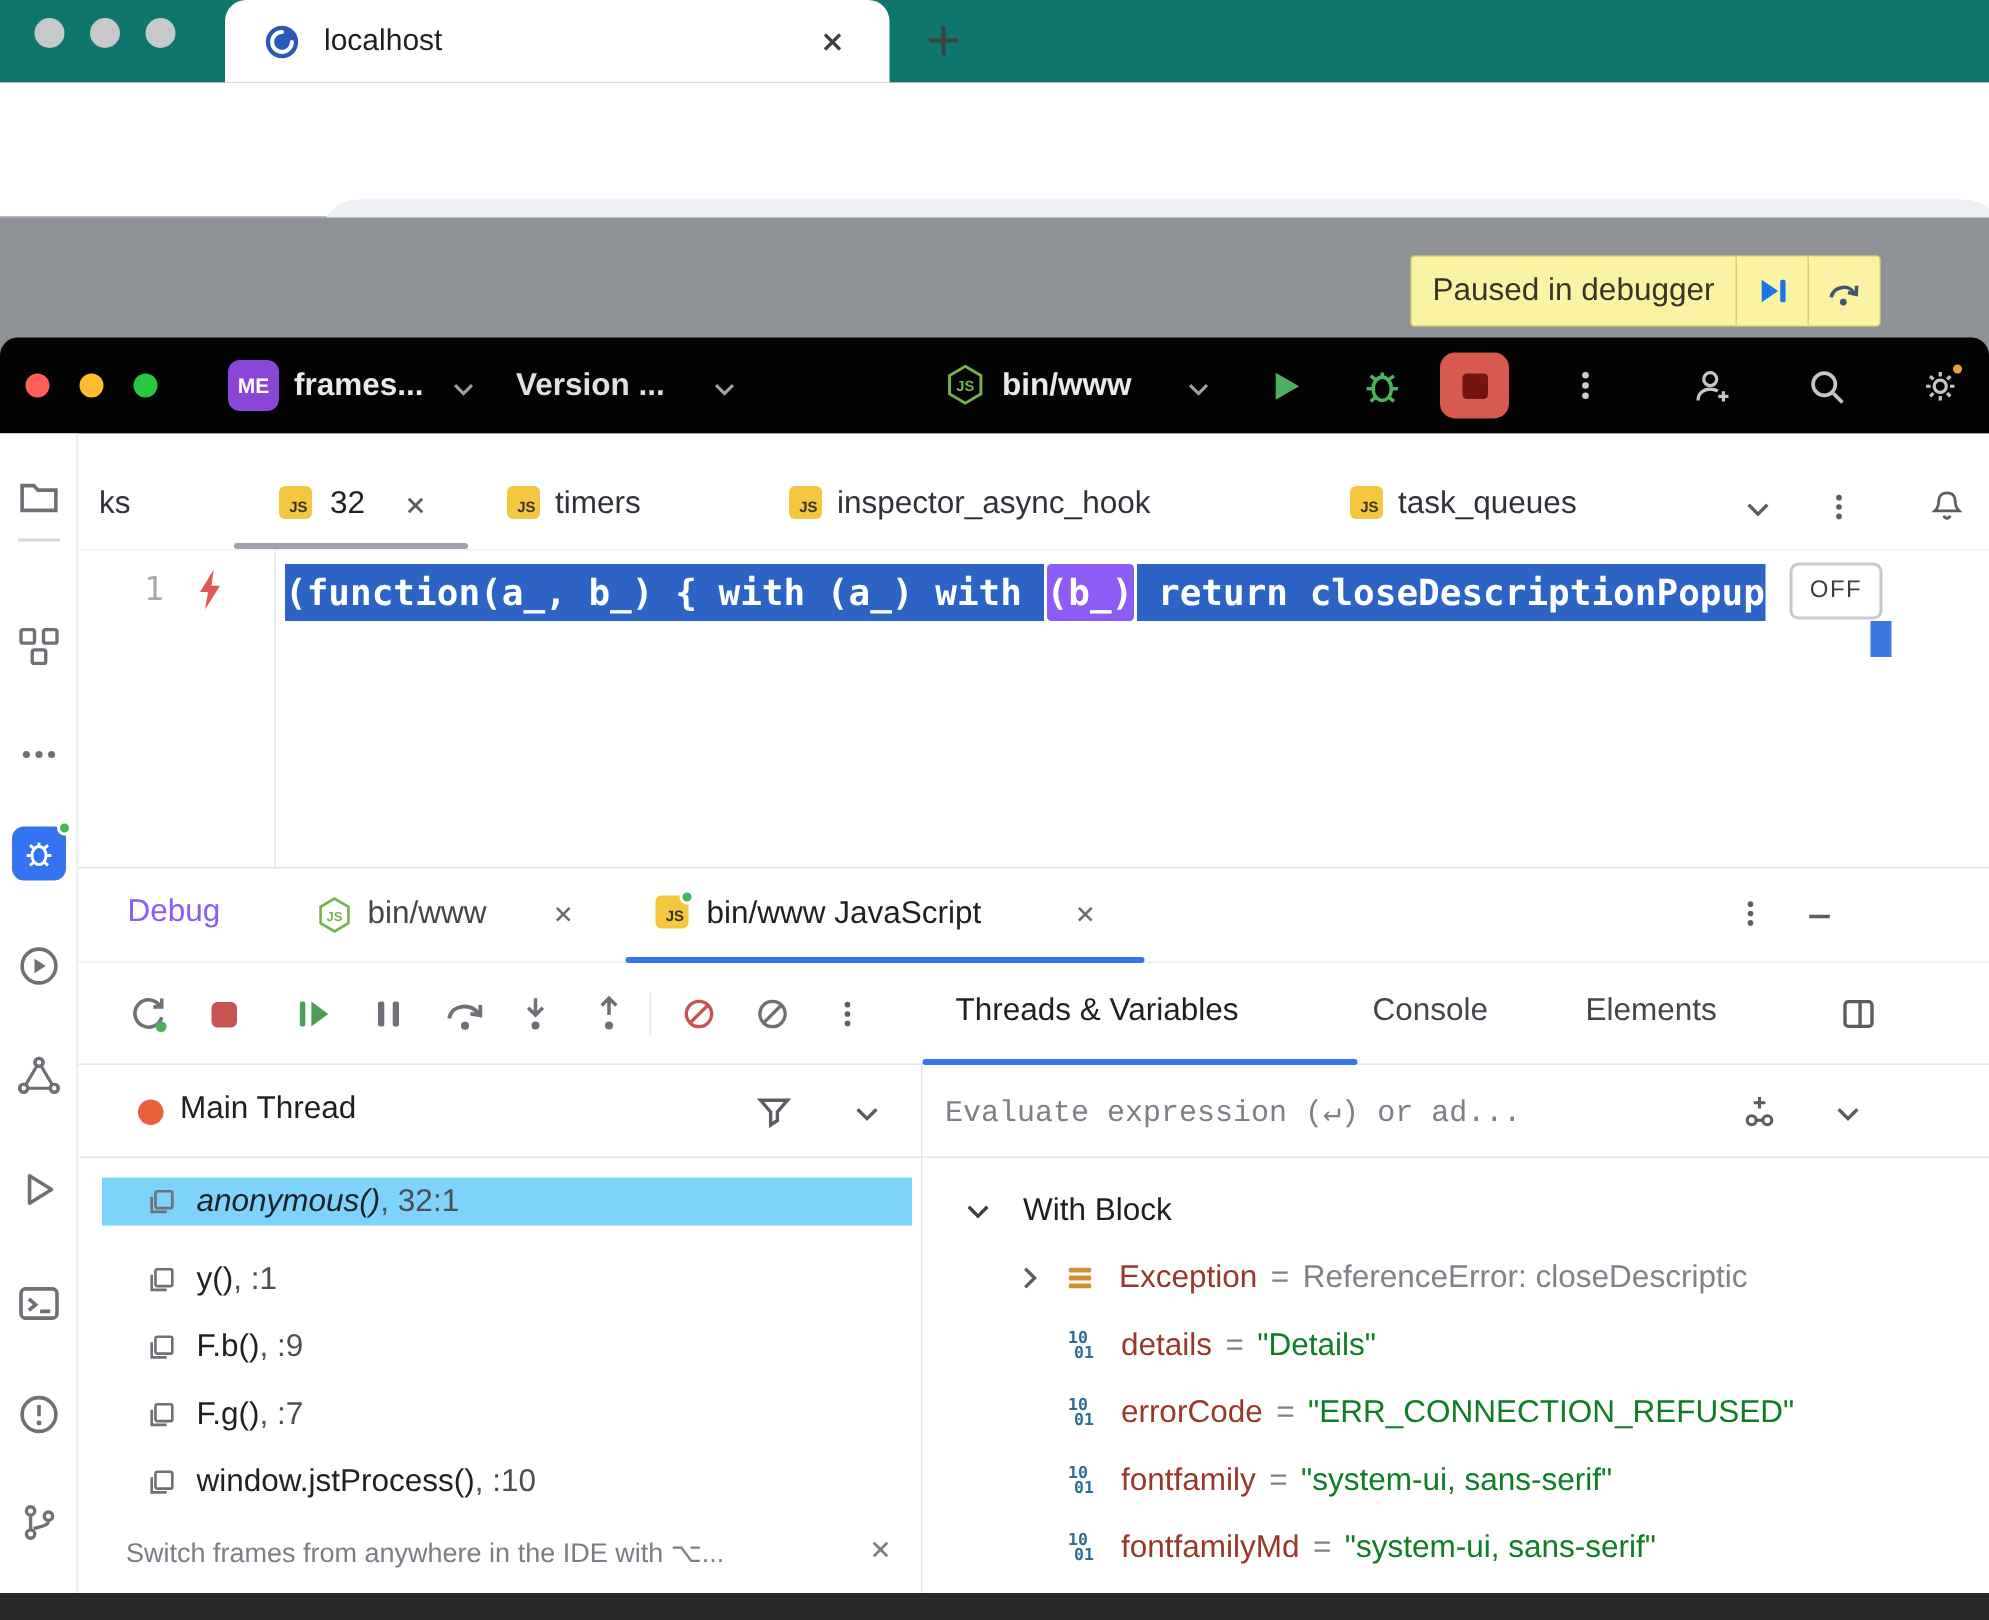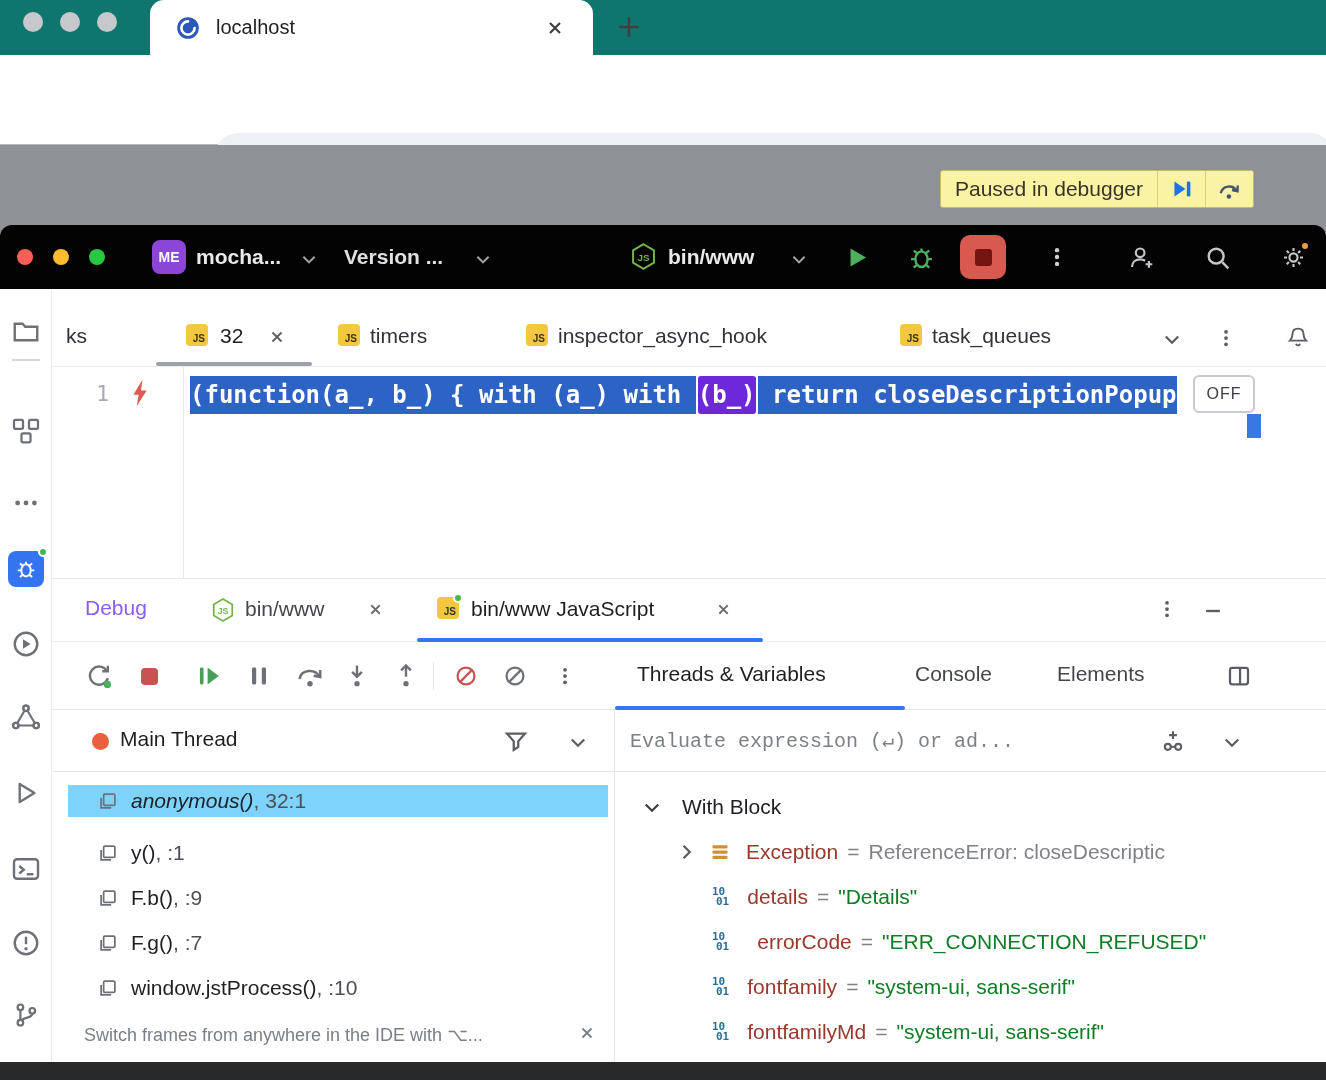--- a/index.html
+++ b/index.html
@@ -9,41 +9,41 @@
   svg{display:block}
   
   .tabstrip{background:#0f766e}
   .light{position:absolute;top:12px;width:20px;height:20px;border-radius:50%;background:#c6c8cb}
   .btab{position:absolute;left:150px;top:0;width:443px;height:55px;background:#fff;border-radius:14px 14px 0 0;display:flex;align-items:center}
   .tabtitle{font-size:20px;color:#1d1f23;margin-left:16px}
   .btoolbar{background:#fff;border-bottom:1px solid #b6b9bd}
   .omnibox{position:absolute;left:214px;top:78px;width:1120px;height:49px;background:#edf0f4;border-radius:25px;display:flex;align-items:center}
   .url{font-size:22px;color:#1d1f23;margin-left:16px}
   
-  .banner{position:absolute;display:flex;align-items:stretch;height:38px;background:#fbf3a4;border:1px solid #c5ba67;border-radius:3px;overflow:hidden}
+  .banner{position:absolute;display:flex;align-items:stretch;height:48px;background:#fbf3a4;border:1px solid #c5ba67;border-radius:3px;overflow:hidden}
   .banner-label{display:flex;align-items:center;padding:0 14px;font-size:21px;color:#39342a;white-space:nowrap}
   .banner-btn{width:48px;display:flex;align-items:center;justify-content:center;border-left:1px solid #d8cf7e;background:#fbf3a4;cursor:pointer}
   
   .titlebar{background:#030303;border-radius:12px 12px 0 0}
   .tlight{position:absolute;top:24px;width:16px;height:16px;border-radius:50%}
   .ut{position:absolute;font-size:21px;font-weight:600;color:#e9eaec;line-height:28px;white-space:nowrap}
   .mebadge{position:absolute;width:34px;height:34px;border-radius:8px;background:#8b46d7;display:flex;align-items:center;justify-content:center;font-size:14px;font-weight:bold;color:#fff}
   .stopbtn{position:absolute;width:46px;height:44px;border-radius:10px;background:#d8594f;display:flex;align-items:center;justify-content:center}
   .stopbtn i{display:block;width:17px;height:17px;background:#74150f;border-radius:3px}
   .idebody{background:#fff}
   .rail{background:#fff;border-right:1px solid #e6e8ea}
   .debugbtn{position:absolute;width:36px;height:36px;border-radius:8px;background:#3574f0;display:flex;align-items:center;justify-content:center}
   .greendot{position:absolute;width:10px;height:10px;border-radius:50%;background:#3fb950;border:2px solid #fff}
   
   .jsicon{width:22px;height:22px;background:#f3c73f;border-radius:4px;position:relative;display:flex;align-items:flex-end;justify-content:flex-end;padding:2px 3px;font-size:10px;font-weight:bold;color:#3a3320}
   .tabl{position:absolute;font-size:21px;color:#2f3339;white-space:nowrap}
   .codeline{position:absolute;display:flex;align-items:stretch;height:38px;font-family:"DejaVu Sans Mono",monospace;font-weight:bold;font-size:24px;color:#fff;white-space:pre}
   .codeline span{line-height:38px}
   .sel{background:#2d63c5}
-  .match{background:#6d28d9;border-radius:3px;margin:0 2px}
+  .match{background:#8b5cf6;border-radius:3px;margin:0 2px}
   .offbadge{position:absolute;width:62px;height:38px;background:#fff;border:2px solid #c6cacf;border-radius:6px;display:flex;align-items:center;justify-content:center;font-size:16px;letter-spacing:1px;color:#3a3e44}
   
   .dhdr{border-bottom:1px solid #eceef0;background:#fff}
   .dlabel{position:absolute;font-size:21px;white-space:nowrap}
   .blueline{position:absolute;height:4px;background:#3475f0;border-radius:2px}
   .grayline{position:absolute;height:4px;background:#9ea3a9;border-radius:2px}
   .dtoolbar{border-bottom:1px solid #e3e5e8;background:#fff}
   .panehdr{border-bottom:1px solid #e3e5e8;background:#fff}
   .framespane,.varspane{background:#fff;overflow:hidden}
   .frame-row{position:absolute;left:15px;right:6px;height:45px;display:flex;align-items:center;padding-left:30px;gap:13px;font-size:21px;color:#1d2025;white-space:nowrap}
@@ -124,21 +124,21 @@
   </div>
 
   <div class="abs titlebar" style="left:0;top:225px;width:1326px;height:64px">
     <span class="tlight" style="left:17px;background:#ff5f57"></span>
     <span class="tlight" style="left:53px;background:#febc2e"></span>
     <span class="tlight" style="left:89px;background:#28c840"></span>
 
     <span class="mebadge" style="left:152px;top:15px">
         <span>ME</span>
       </span>
-    <span class="ut" style="left:196px;top:18px">mocha...</span>
+    <span class="ut" style="left:196px;top:18px">frames...</span>
     <svg width="18" height="18" viewBox="0 0 16 16" style="position:absolute;left:300px;top:25px" stroke="#9fa3a8" stroke-width="1.8" fill="none">
         <polyline points="3,6 8,11 13,6"></polyline>
       </svg>
 
     <span class="ut" style="left:344px;top:18px;color:#dfe1e4">Version ...</span>
     <svg width="18" height="18" viewBox="0 0 16 16" style="position:absolute;left:474px;top:25px" stroke="#9fa3a8" stroke-width="1.8" fill="none">
         <polyline points="3,6 8,11 13,6"></polyline>
       </svg>
 
     <svg width="27" height="27" viewBox="0 0 20 22" style="position:absolute;left:630px;top:18px">
@@ -482,21 +482,21 @@
       <span class="vname" style="margin-left:18px">details</span>
       <span class="veq">=</span>
       <span class="vval-s">"Details"</span>
     </div>
 
     <div class="vrow" style="top:147px;padding-left:97px">
       <span class="binicon">
           <span>10</span>
           <span>01</span>
         </span>
-      <span class="vname" style="margin-left:28px">errorCode</span>
+      <span class="vname" style="margin-left:18px">errorCode</span>
       <span class="veq">=</span>
       <span class="vval-s">"ERR_CONNECTION_REFUSED"</span>
     </div>
 
     <div class="vrow" style="top:192px;padding-left:97px">
       <span class="binicon">
           <span>10</span>
           <span>01</span>
         </span>
       <span class="vname" style="margin-left:18px">fontfamily</span>

